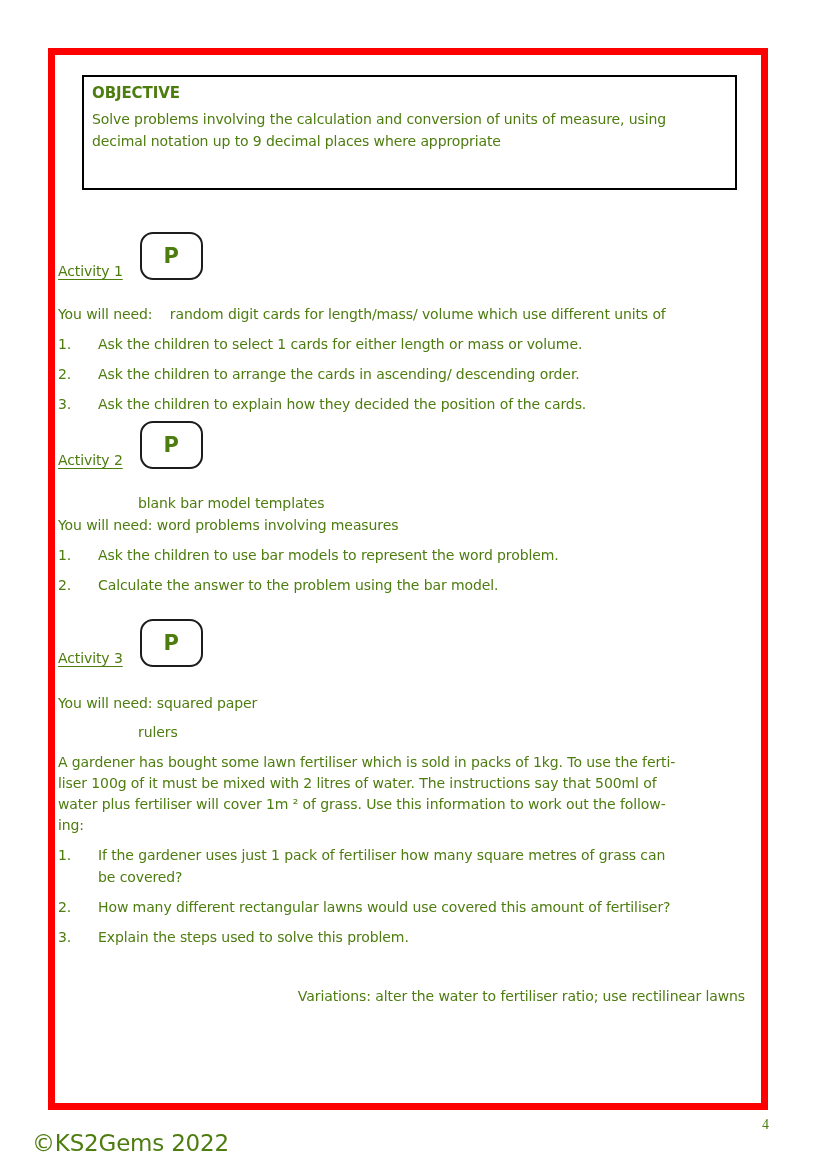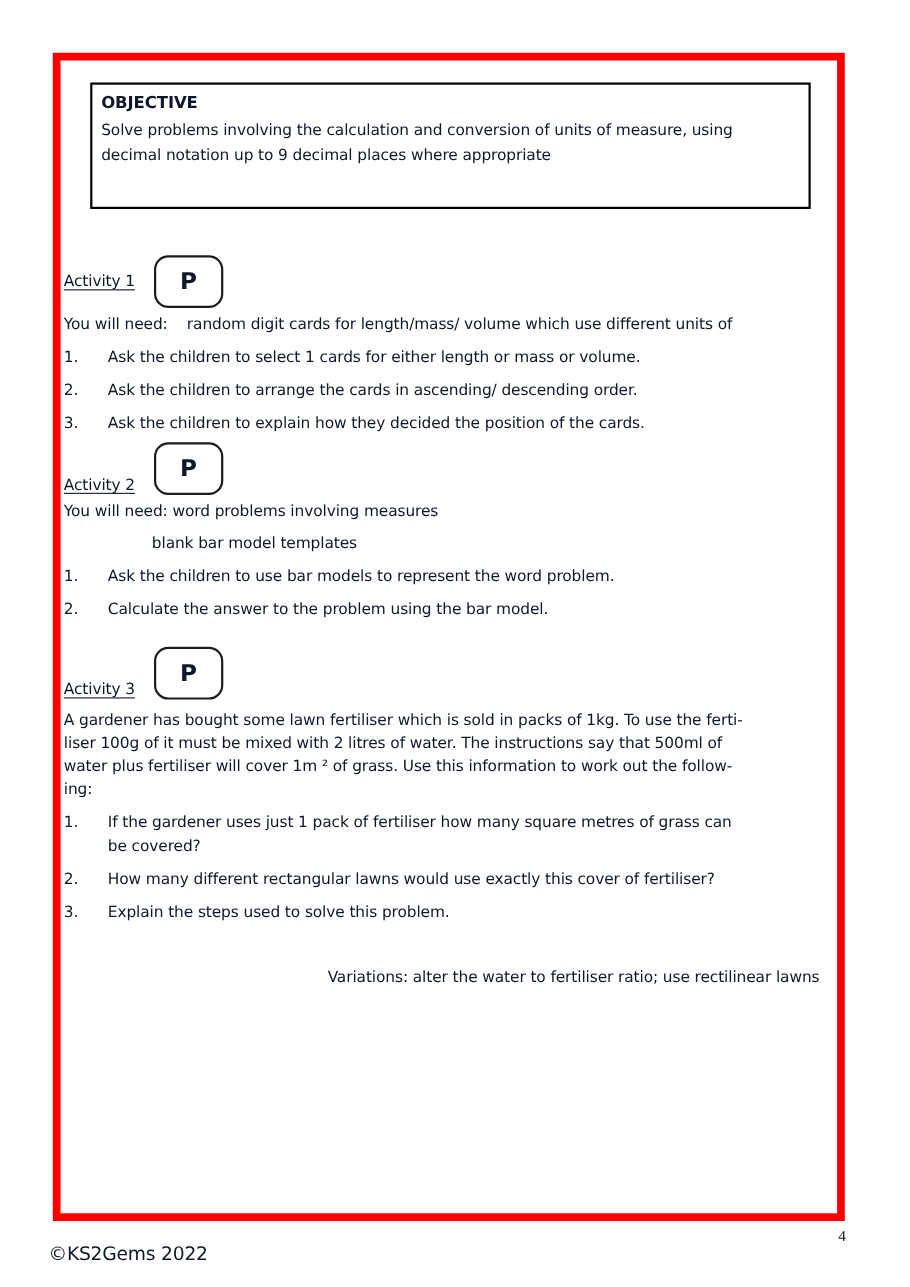--- a/index.html
+++ b/index.html
@@ -2,21 +2,21 @@
 <html><head>
 <meta charset="utf-8">
 <style>
   html, body { margin: 0; padding: 0; background: #ffffff; }
   .sheet {
     position: relative;
     width: 827px;
     height: 1170px;
     background: #ffffff;
     font-family: "DejaVu Sans", sans-serif;
-    color: #0f172a;
+    color: #4d7c0f;
     overflow: hidden;
   }
   .frame {
     position: absolute;
     left: 48px;
     top: 48px;
     width: 720px;
     height: 1062px;
     border: 7px solid #ff0000;
     box-sizing: border-box;
@@ -62,25 +62,25 @@
     border: 2.5px solid #1c1c1c;
     border-radius: 13px;
     box-sizing: border-box;
     display: flex;
     align-items: center;
     justify-content: center;
     font-size: 21px;
     font-weight: bold;
     background: #ffffff;
   }
-  .hdr-1 { margin-top: 42px; align-items: center; }
+  .hdr-1 { margin-top: 42px; }
   .hdr-2 { margin-top: 6px; }
   .hdr-3 { margin-top: 23px; align-items: flex-end; }
 
-  .need-block { margin-top: 4px; }
+  .need-block { margin-top: 23px; }
   .need-block-3 { margin-top: 25px; }
   .need-line2 { margin-top: 7px; }
   .indent-80 { margin-left: 80px; }
 
   .steps { margin-top: 0; }
   .step-row {
     display: flex;
     margin-top: 8px;
     line-height: 22px;
   }
@@ -97,23 +97,23 @@
 
   .problem-para {
     margin-top: 9px;
     line-height: 21px;
     white-space: pre-wrap;
   }
   .variations-line { margin-top: 37px; text-align: right; }
 
   .copyright {
     position: absolute;
-    left: 44px;
+    left: 32px;
     top: 1130px;
-    font-size: 17px;
+    font-size: 23px;
     letter-spacing: -0.2px;
   }
   .page-num {
     position: absolute;
     left: 762px;
     top: 1117px;
     font-size: 14px;
     font-family: "Liberation Serif", serif;
   }
 </style>
@@ -152,51 +152,55 @@
           <div class="step-num">3.</div>
           <div class="step-text">Ask the children to explain how they decided the position of the cards.</div>
         </div>
       </div>
 
       <div class="activity-header hdr-2">
         <div class="activity-label txtline">Activity 2</div>
         <div class="p-badge">P</div>
       </div>
       <div class="need-block">
+        <div class="txtline need-line2 indent-80">blank bar model templates</div>
         <div class="txtline">You will need: word problems involving measures</div>
-        <div class="txtline need-line2 indent-80">blank bar model templates</div>
       </div>
       <div class="steps">
         <div class="step-row">
           <div class="step-num">1.</div>
           <div class="step-text">Ask the children to use bar models to represent the word problem.</div>
         </div>
         <div class="step-row">
           <div class="step-num">2.</div>
           <div class="step-text">Calculate the answer to the problem using the bar model.</div>
         </div>
       </div>
 
       <div class="activity-header hdr-3">
         <div class="activity-label txtline">Activity 3</div>
         <div class="p-badge">P</div>
+      </div>
+      <div class="need-block need-block-3">
+        <div class="txtline">You will need: squared paper</div>
+        <div class="txtline need-line2 indent-80">rulers</div>
       </div>
       <div class="problem-para">A gardener has bought some lawn fertiliser which is sold in packs of 1kg. To use the ferti-
 liser 100g of it must be mixed with 2 litres of water. The instructions say that 500ml of
 water plus fertiliser will cover 1m ² of grass. Use this information to work out the follow-
 ing:</div>
       <div class="steps">
         <div class="step-row">
           <div class="step-num">1.</div>
           <div class="step-text">If the gardener uses just 1 pack of fertiliser how many square metres of grass can
 be covered?</div>
         </div>
         <div class="step-row">
           <div class="step-num">2.</div>
-          <div class="step-text">How many different rectangular lawns would use exactly this cover of fertiliser?</div>
+          <div class="step-text">How many different rectangular lawns would use covered this amount of fertiliser?</div>
         </div>
         <div class="step-row">
           <div class="step-num">3.</div>
           <div class="step-text">Explain the steps used to solve this problem.</div>
         </div>
       </div>
       <div class="txtline variations-line">Variations: alter the water to fertiliser ratio; use rectilinear lawns</div>
 
     </div>
   </div>

